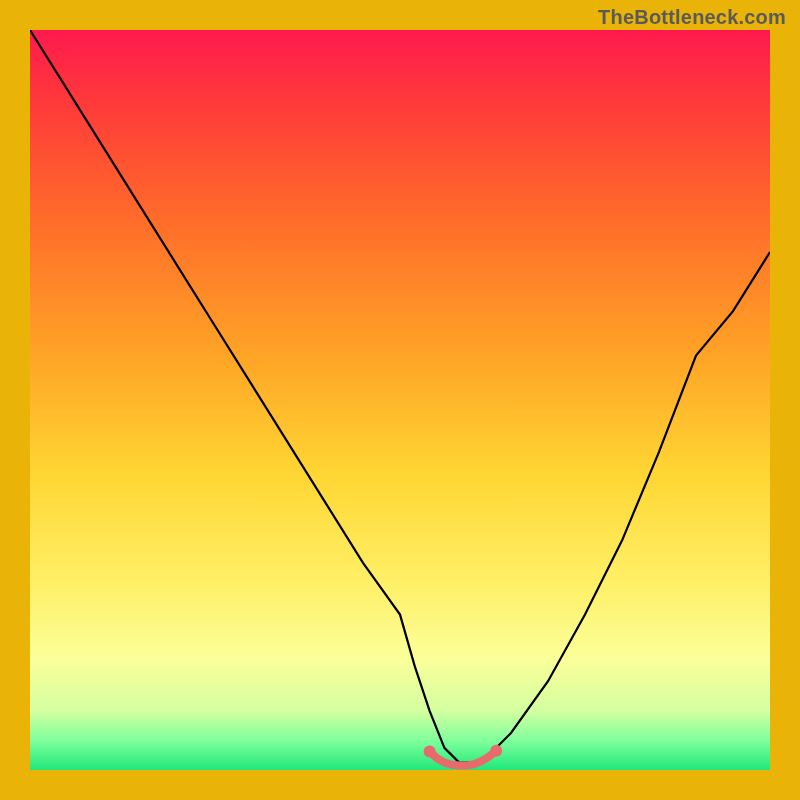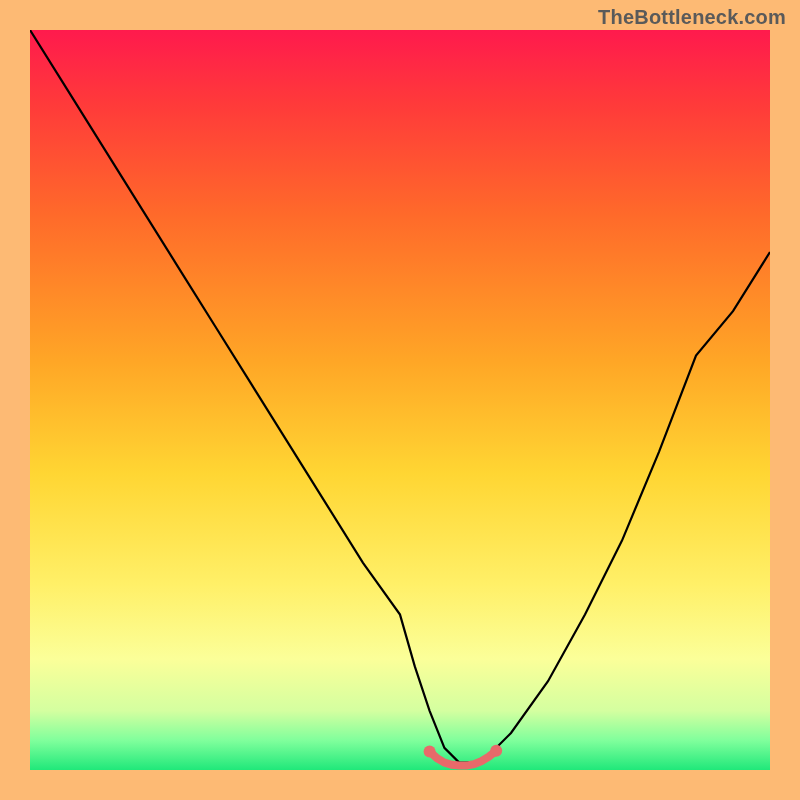--- a/index.html
+++ b/index.html
@@ -9,21 +9,21 @@
     height: 800px;
     background: #000;
     overflow: hidden;
   }
   .frame {
     position: absolute;
     left: 0;
     top: 0;
     width: 800px;
     height: 800px;
-    background: #fdba74;
+    background: #eab308;
     text-align: right;
   }
   .plot {
     position: absolute;
     left: 30px;
     top: 30px;
     width: 740px;
     height: 740px;
     background: linear-gradient(to bottom,
       #ff1a4d 0%,

